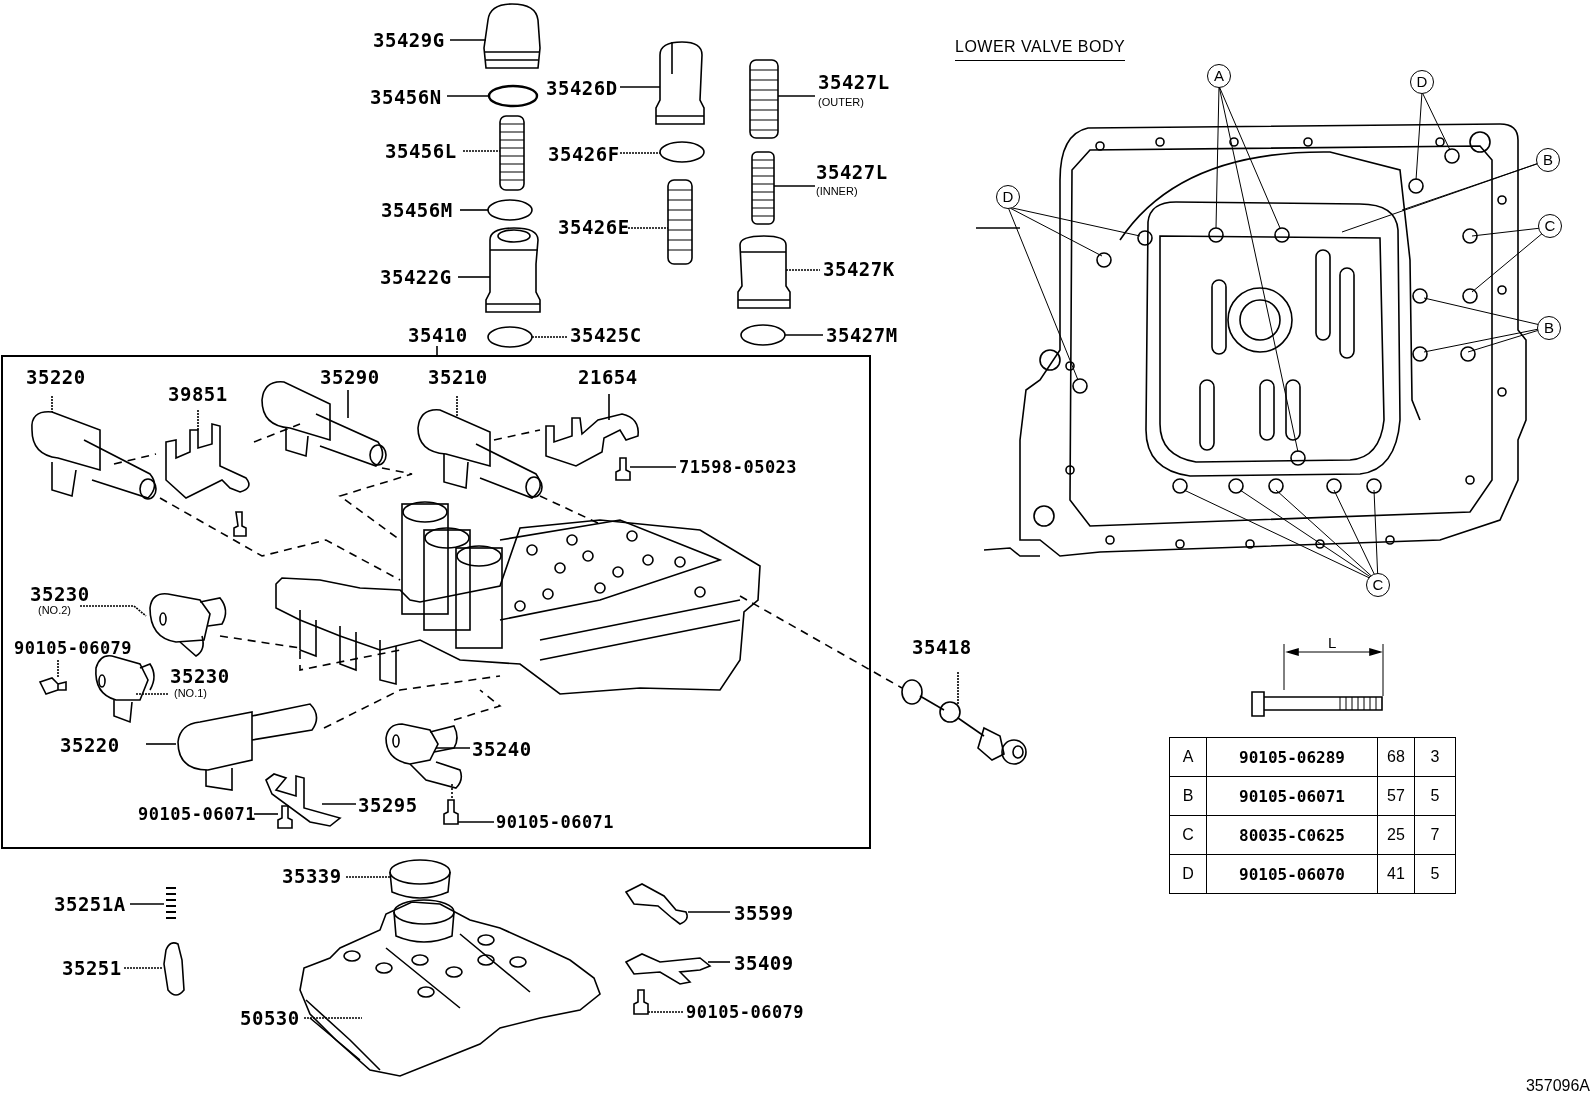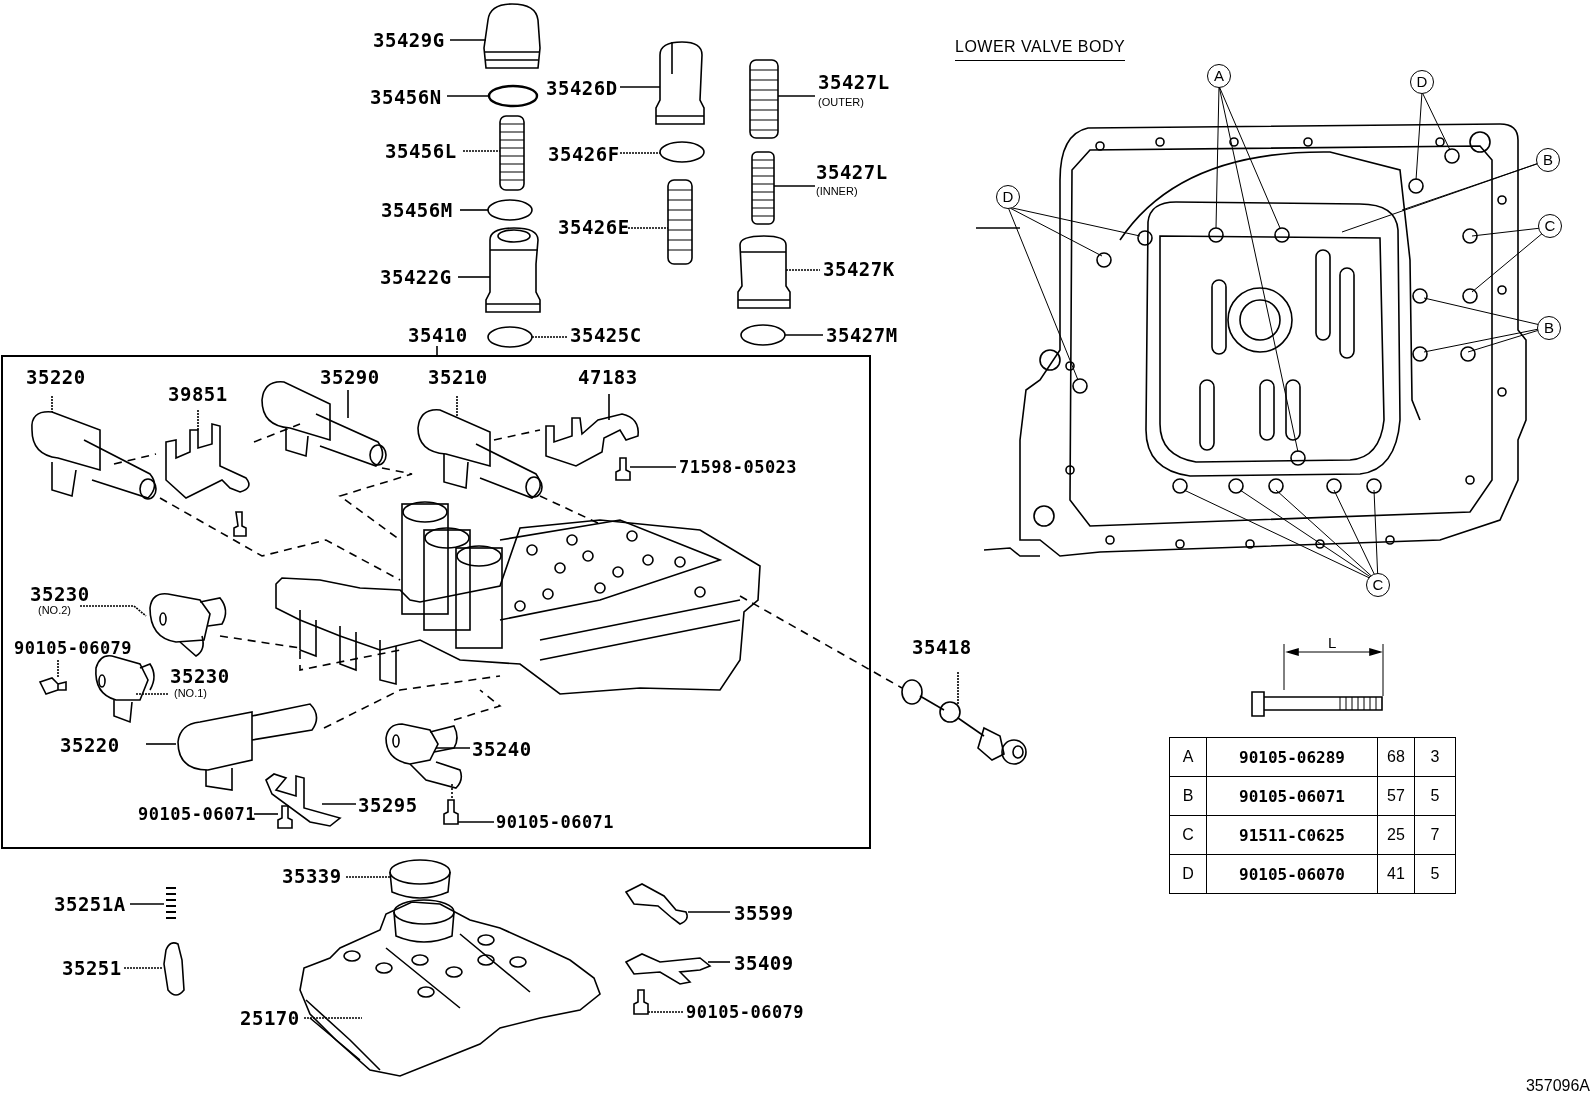--- a/index.html
+++ b/index.html
@@ -344,38 +344,38 @@
 <span class="lbl" style="left:816px;top:163px">35427L</span>
 <span class="sub" style="left:816px;top:186px">(INNER)</span>
 <span class="lbl" style="left:823px;top:260px">35427K</span>
 <span class="lbl" style="left:826px;top:326px">35427M</span>
 <span class="lbl" style="left:408px;top:326px">35410</span>
 
 <span class="lbl" style="left:26px;top:368px">35220</span>
 <span class="lbl" style="left:168px;top:385px">39851</span>
 <span class="lbl" style="left:320px;top:368px">35290</span>
 <span class="lbl" style="left:428px;top:368px">35210</span>
-<span class="lbl" style="left:578px;top:368px">47183</span>
+<span class="lbl" style="left:578px;top:368px">21654</span>
 <span class="lbl" style="left:679px;top:459px;font-size:17px">71598-05023</span>
 <span class="lbl" style="left:30px;top:585px">35230</span>
 <span class="sub" style="left:38px;top:605px">(NO.2)</span>
 <span class="lbl" style="left:14px;top:640px;font-size:17px">90105-06079</span>
 <span class="lbl" style="left:170px;top:667px">35230</span>
 <span class="sub" style="left:174px;top:688px">(NO.1)</span>
 <span class="lbl" style="left:60px;top:736px">35220</span>
 <span class="lbl" style="left:472px;top:740px">35240</span>
 <span class="lbl" style="left:358px;top:796px">35295</span>
 <span class="lbl" style="left:138px;top:806px;font-size:17px">90105-06071</span>
 <span class="lbl" style="left:496px;top:814px;font-size:17px">90105-06071</span>
 
 <span class="lbl" style="left:912px;top:638px">35418</span>
 <span class="lbl" style="left:282px;top:867px">35339</span>
 <span class="lbl" style="left:54px;top:895px">35251A</span>
 <span class="lbl" style="left:62px;top:959px">35251</span>
-<span class="lbl" style="left:240px;top:1009px">25170</span>
+<span class="lbl" style="left:240px;top:1009px">50530</span>
 <span class="lbl" style="left:734px;top:904px">35599</span>
 <span class="lbl" style="left:734px;top:954px">35409</span>
 <span class="lbl" style="left:686px;top:1004px;font-size:17px">90105-06079</span>
 
 <span class="lvb-title">LOWER VALVE BODY</span>
 <span class="callout" style="left:1207px;top:64px">A</span>
 <span class="callout" style="left:1410px;top:70px">D</span>
 <span class="callout" style="left:996px;top:185px">D</span>
 <span class="callout" style="left:1536px;top:148px">B</span>
 <span class="callout" style="left:1538px;top:214px">C</span>
@@ -392,21 +392,21 @@
     <td class="qty">3</td>
   </tr>
   <tr>
     <td class="key">B</td>
     <td class="pn">90105-06071</td>
     <td class="num">57</td>
     <td class="qty">5</td>
   </tr>
   <tr>
     <td class="key">C</td>
-    <td class="pn">91511-C0625</td>
+    <td class="pn">80035-C0625</td>
     <td class="num">25</td>
     <td class="qty">7</td>
   </tr>
   <tr>
     <td class="key">D</td>
     <td class="pn">90105-06070</td>
     <td class="num">41</td>
     <td class="qty">5</td>
   </tr>
 </tbody>

